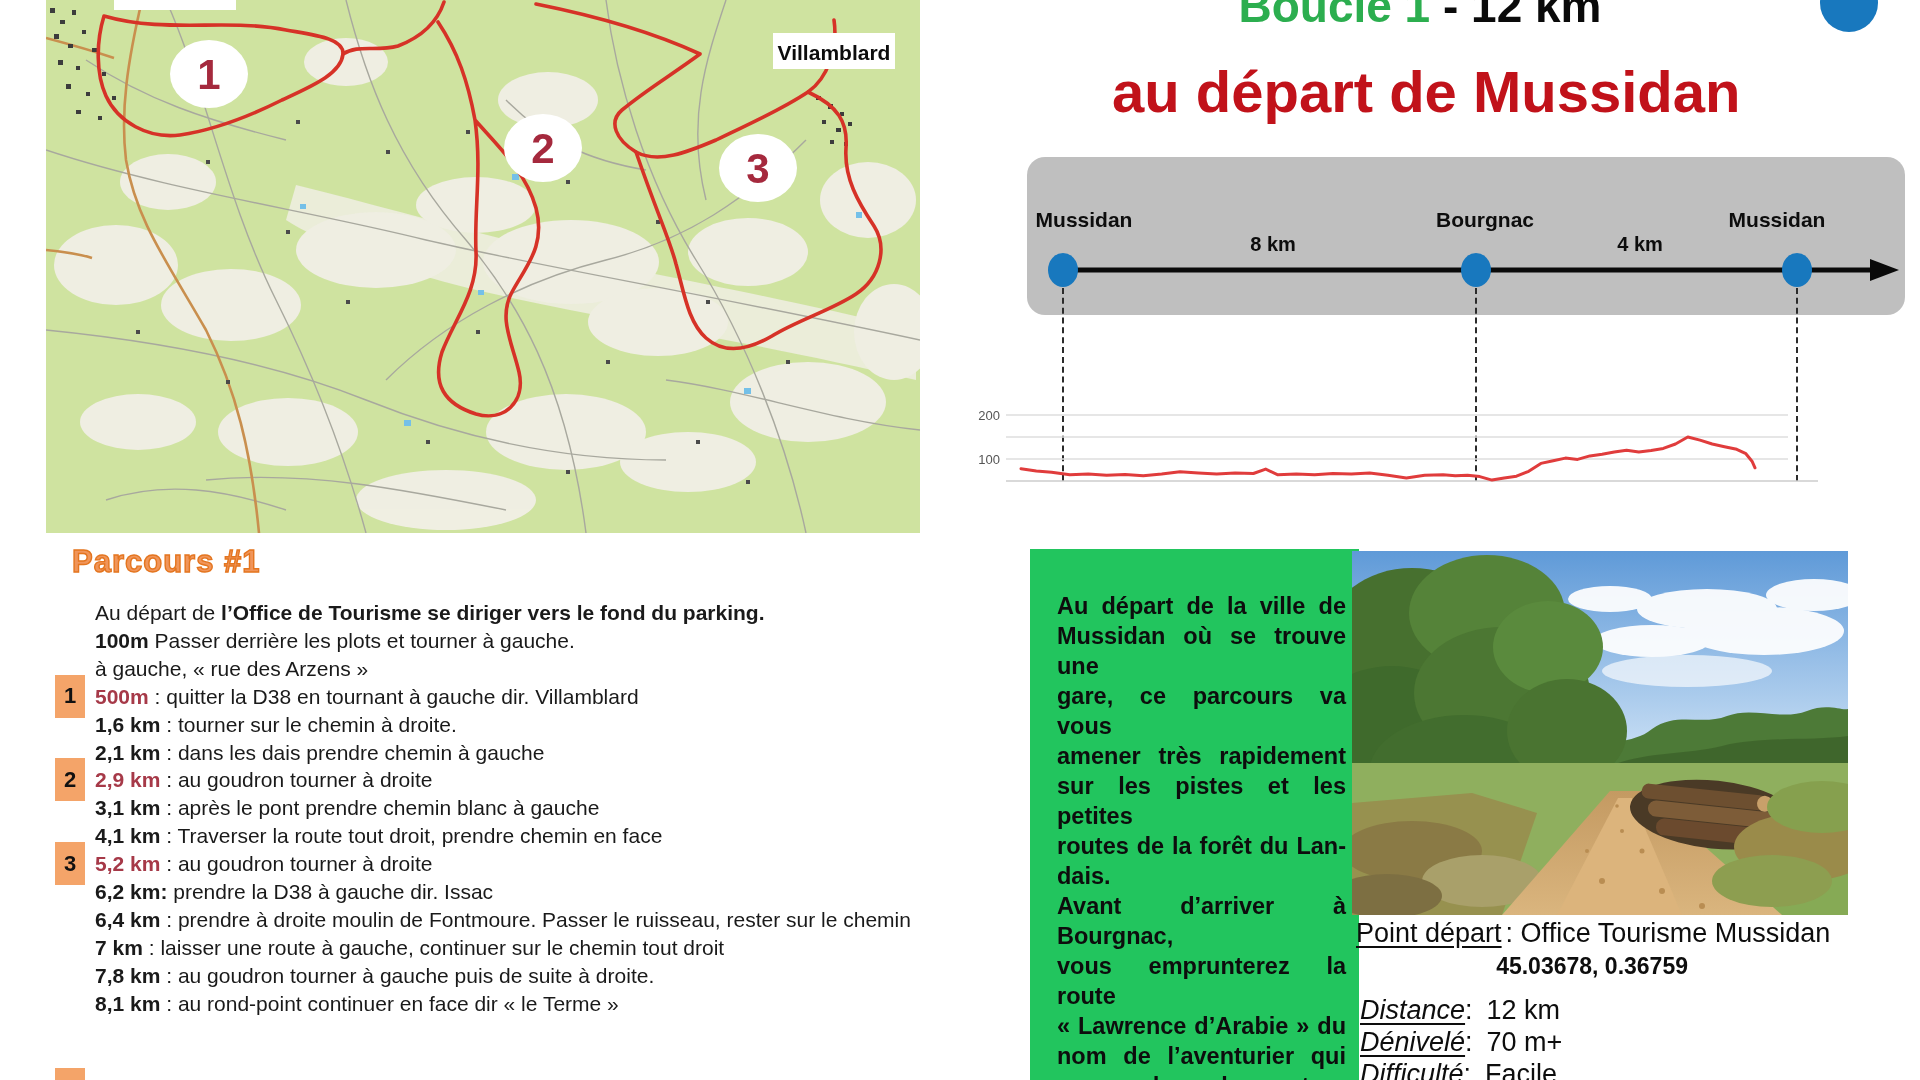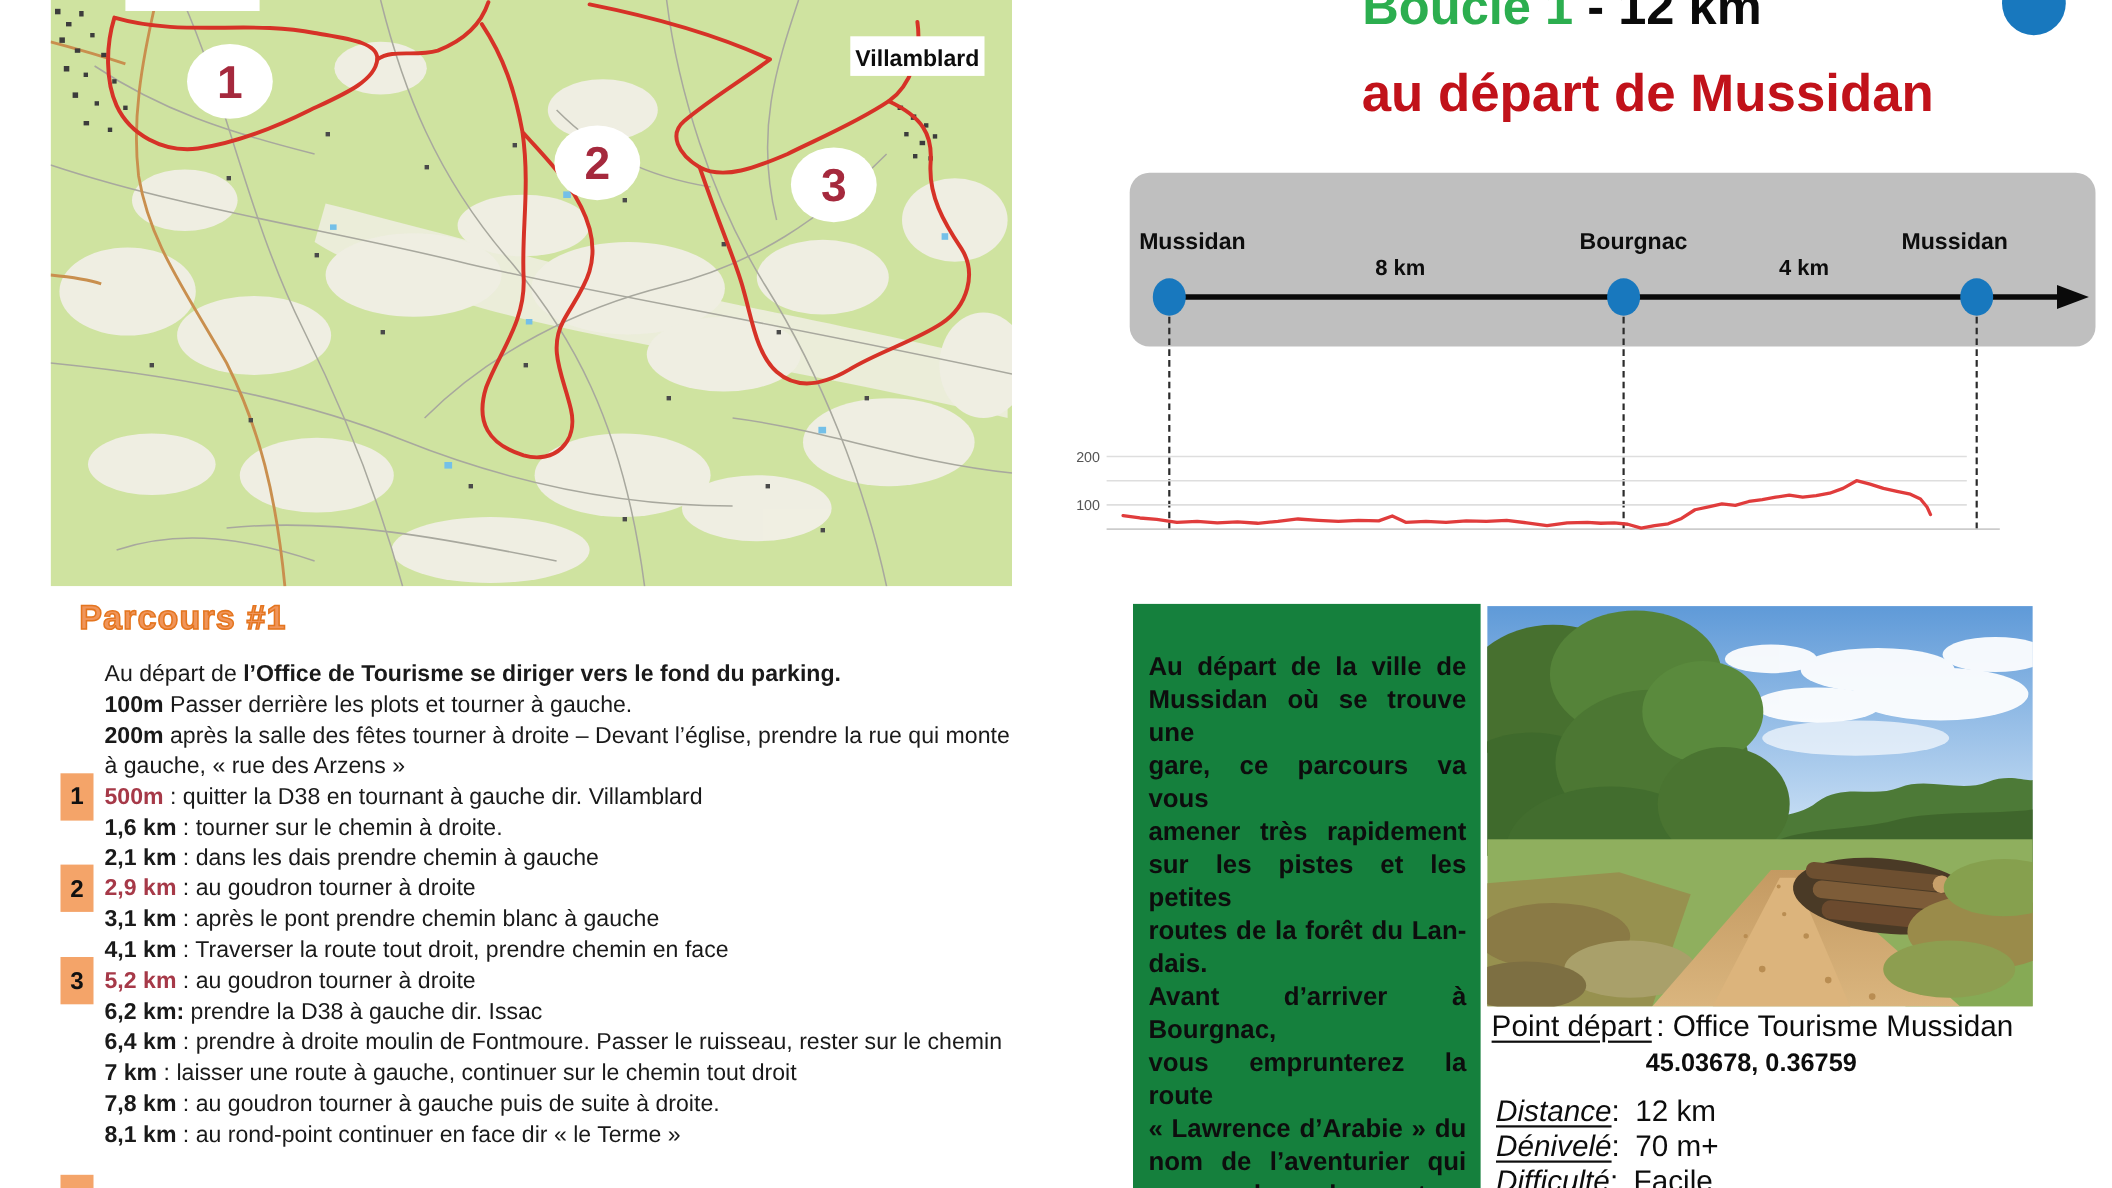--- a/index.html
+++ b/index.html
@@ -22,36 +22,36 @@
   .step-marker{position:absolute;left:0;top:-8px;width:30px;height:43px;background:#F4A469;
     color:#111;font-size:22px;font-weight:bold;display:flex;align-items:center;justify-content:center;}
   #marker4-sliver{left:55px;top:1068px;width:30px;height:44px;background:#F4A469;}
 
   
   #main-title{left:1120px;top:-20px;width:600px;text-align:center;font-size:46px;font-weight:bold;
     line-height:52px;white-space:nowrap;}
   #main-title .green{color:#2CAE4F;}
   #main-title .rest{color:#0a0a0a;}
   #page-badge{left:1820px;top:-26px;width:58px;height:58px;border-radius:50%;background:#1878BE;}
-  #subtitle{left:1158px;top:58px;width:600px;text-align:right;font-size:48px;font-weight:bold;
+  #subtitle{left:1112px;top:58px;width:600px;text-align:right;font-size:58px;font-weight:bold;
     color:#C1121A;white-space:nowrap;}
 
   
   #route-panel{left:1027px;top:157px;width:878px;height:158px;background:#BFBFBF;border-radius:18px;}
   .diagram-label{position:absolute;transform:translateX(-50%);font-weight:bold;color:#0d0d0d;white-space:nowrap;}
   .diagram-label.stop{font-size:21px;}
   .diagram-label.dist{font-size:20px;}
 
   
   .dropline{width:0;border-left:2px dashed #2b2b2b;top:288px;height:193px;}
 
   
   #elev-chart{left:968px;top:394px;width:900px;height:106px;}
   
-  #desc-panel{left:1030px;top:549px;width:316px;height:531px;background:#15803d;}
+  #desc-panel{left:1030px;top:549px;width:316px;height:531px;background:#22c55e;padding-left:13px;}
   #desc-lines{margin:42px 13px 0 14px;font-size:23.5px;font-weight:bold;color:#0d0d0d;}
   .desc-line{line-height:30px;text-align:justify;text-align-last:justify;white-space:normal;}
   .desc-line.para-end{text-align-last:left;}
 
   
   #photo{left:1352px;top:551px;width:496px;height:364px;}
 
   
   #info-point{left:1356px;top:918px;font-size:27px;color:#0d0d0d;white-space:nowrap;}
   #info-point .lbl{text-decoration:underline;text-underline-offset:4px;}
@@ -192,21 +192,20 @@
         <ellipse cx="712" cy="168" rx="39" ry="34" fill="#ffffff"></ellipse>
         <text x="712" y="183" text-anchor="middle" font-size="42" font-weight="bold" fill="#a5293d">3</text>
       </g>
   </svg>
 </div>
 
 <div class="abs" id="parcours-title">Parcours #1</div>
 <div class="abs" id="steps">
     <div class="step-line"><span>Au départ de </span><b>l’Office de Tourisme se diriger vers le fond du parking.</b></div>
     <div class="step-line"><b>100m</b><span> Passer derrière les plots et tourner à gauche.</span></div>
-    <div class="step-line"><b>200m</b><span> après la salle des fêtes tourner à droite – Devant l’église, prendre la rue qui monte</span></div>
     <div class="step-line"><span>à gauche, « rue des Arzens »</span></div>
     <div class="step-line"><div class="step-marker">1</div><b class="km-red">500m</b><span> : quitter la D38 en tournant à gauche dir. Villamblard</span></div>
     <div class="step-line"><b>1,6 km</b><span> : tourner sur le chemin à droite.</span></div>
     <div class="step-line"><b>2,1 km</b><span> : dans les dais prendre chemin à gauche</span></div>
     <div class="step-line"><div class="step-marker">2</div><b class="km-red">2,9 km</b><span> : au goudron tourner à droite</span></div>
     <div class="step-line"><b>3,1 km</b><span> : après le pont prendre chemin blanc à gauche</span></div>
     <div class="step-line"><b>4,1 km</b><span> : Traverser la route tout droit, prendre chemin en face</span></div>
     <div class="step-line"><div class="step-marker">3</div><b class="km-red">5,2 km</b><span> : au goudron tourner à droite</span></div>
     <div class="step-line"><b>6,2 km:</b><span> prendre la D38 à gauche dir. Issac</span></div>
     <div class="step-line"><b>6,4 km</b><span> : prendre à droite moulin de Fontmoure. Passer le ruisseau, rester sur le chemin</span></div>

